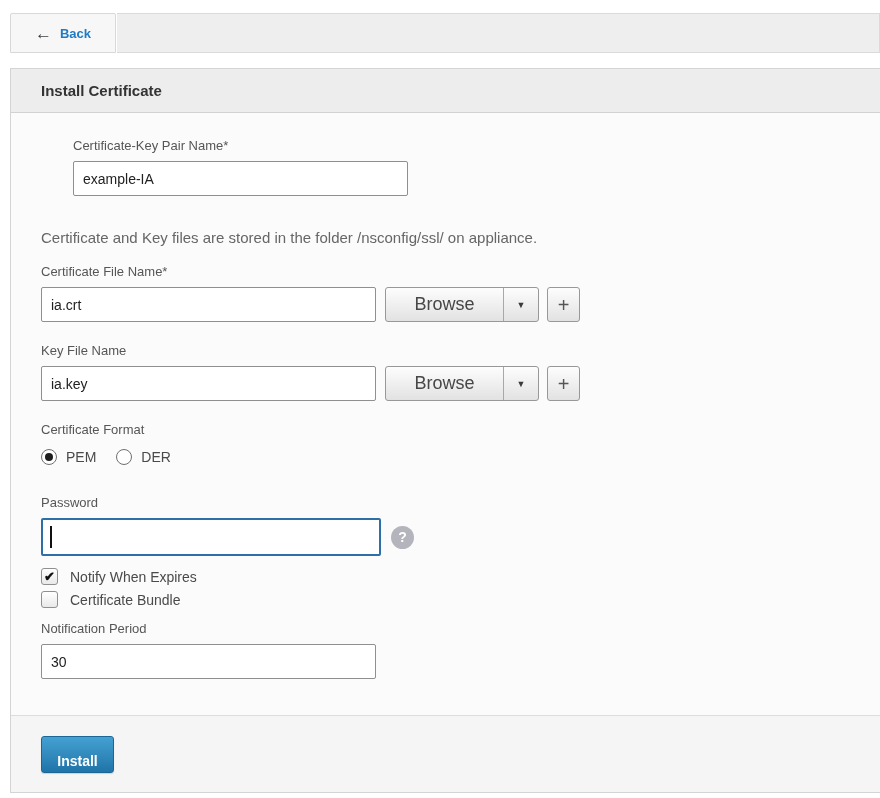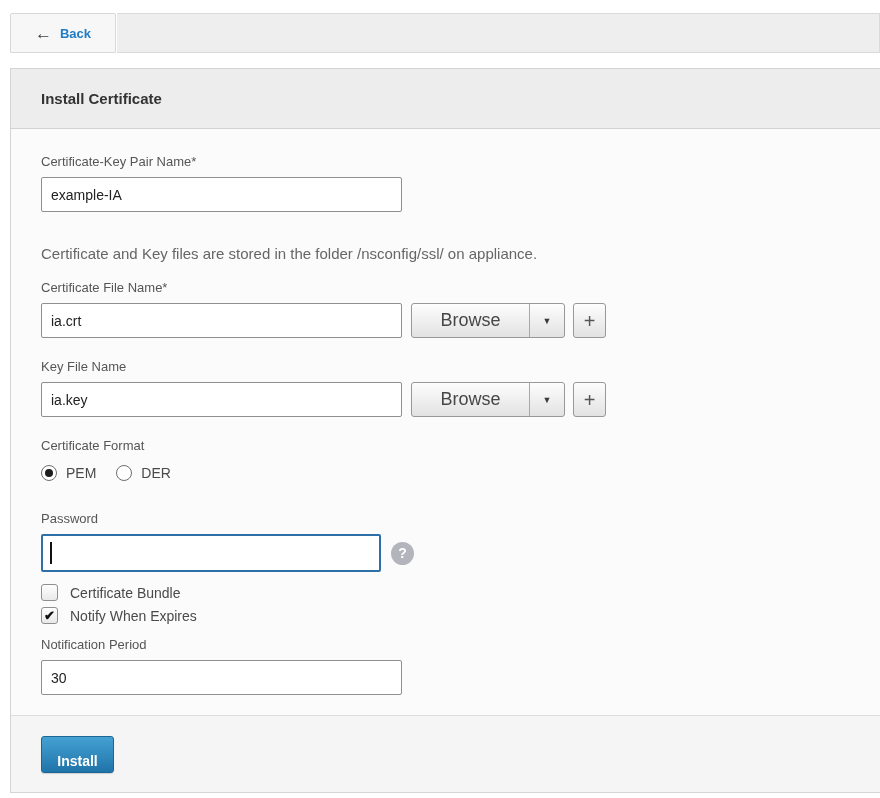--- a/index.html
+++ b/index.html
@@ -22,33 +22,33 @@
     position:absolute; left:107px; right:0; top:0; height:40px;
     background:#eeeeee; border:1px solid #dadada; border-left:none;
   }
 
   
   .panel {
     position:absolute; top:68px; left:10px; right:0; height:725px;
     background:#fbfbfb; border:1px solid #d4d4d4; border-right:none;
   }
   .panel-header {
-    height:60px; background:#ededed; border-bottom:1px solid #d2d2d2;
+    height:44px; background:#ededed; border-bottom:1px solid #d2d2d2;
     display:flex; align-items:center; padding-left:30px;
   }
   .panel-title { font-size:15px; font-weight:bold; color:#333333; }
   .panel-body { padding:25px 30px 0 30px; }
 
   .field-label { display:block; font-size:13px; color:#565656; margin-bottom:8px; }
   .text-input {
-    width:361px; height:35px; border:1px solid #8f8f8f; border-radius:2px;
+    width:335px; height:35px; border:1px solid #8f8f8f; border-radius:2px;
     background:#ffffff; font-family:"Liberation Sans",sans-serif;
     font-size:14px; color:#222222; padding:0 9px; outline:none;
   }
-  .f-pair { margin-bottom:33px; }
+  .f-pair { margin-bottom:33px;margin-left:32px; }
   .note { font-size:15px; color:#666666; margin-bottom:18px; }
   .f-file { margin-bottom:21px; }
   .f-format { margin-bottom:30px; }
   .f-notif { margin-bottom:0; }
   .row { display:flex; align-items:center; }
 
   
   .split-btn {
     width:154px; height:35px; margin-left:9px; display:flex; cursor:pointer;
     border:1px solid #989898; border-radius:3px;
@@ -188,26 +188,26 @@
         <div class="row">
           <div class="password-box">
             <span class="caret"></span>
           </div>
           <span class="help-icon">?</span>
         </div>
       </div>
 
       <div class="f-checks">
         <div class="check-row">
+          <span class="checkbox checked"></span>
+          <span class="check-label">Notify When Expires</span>
+        </div>
+        <div class="check-row">
           <span class="checkbox"></span>
           <span class="check-label">Certificate Bundle</span>
-        </div>
-        <div class="check-row">
-          <span class="checkbox checked"></span>
-          <span class="check-label">Notify When Expires</span>
         </div>
       </div>
 
       <div class="f-notif">
         <label class="field-label">Notification Period</label>
         <input class="text-input" type="text" value="30" style="">
       </div>
 
     </div>
 

